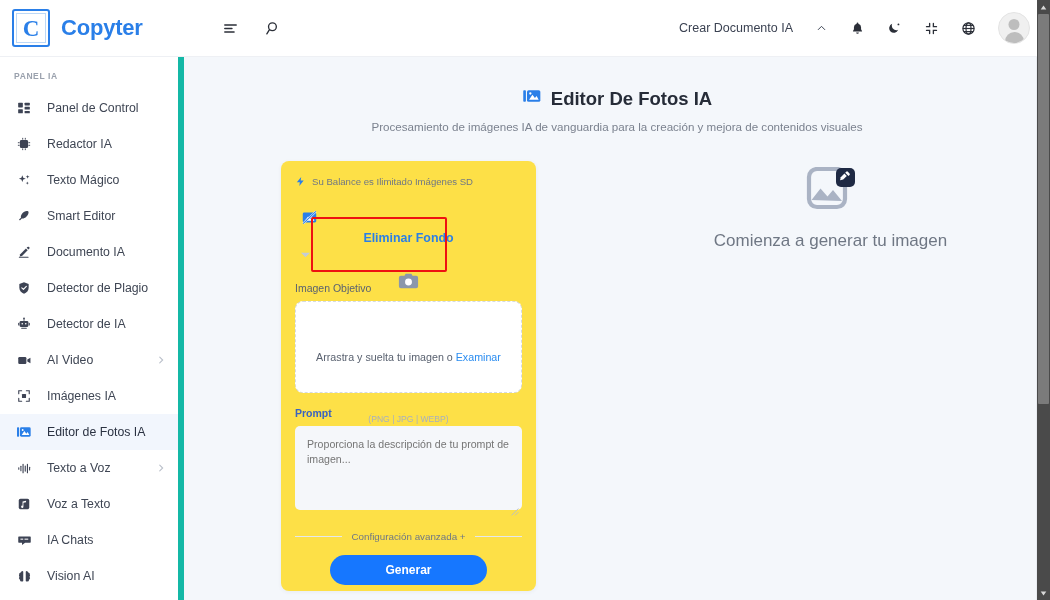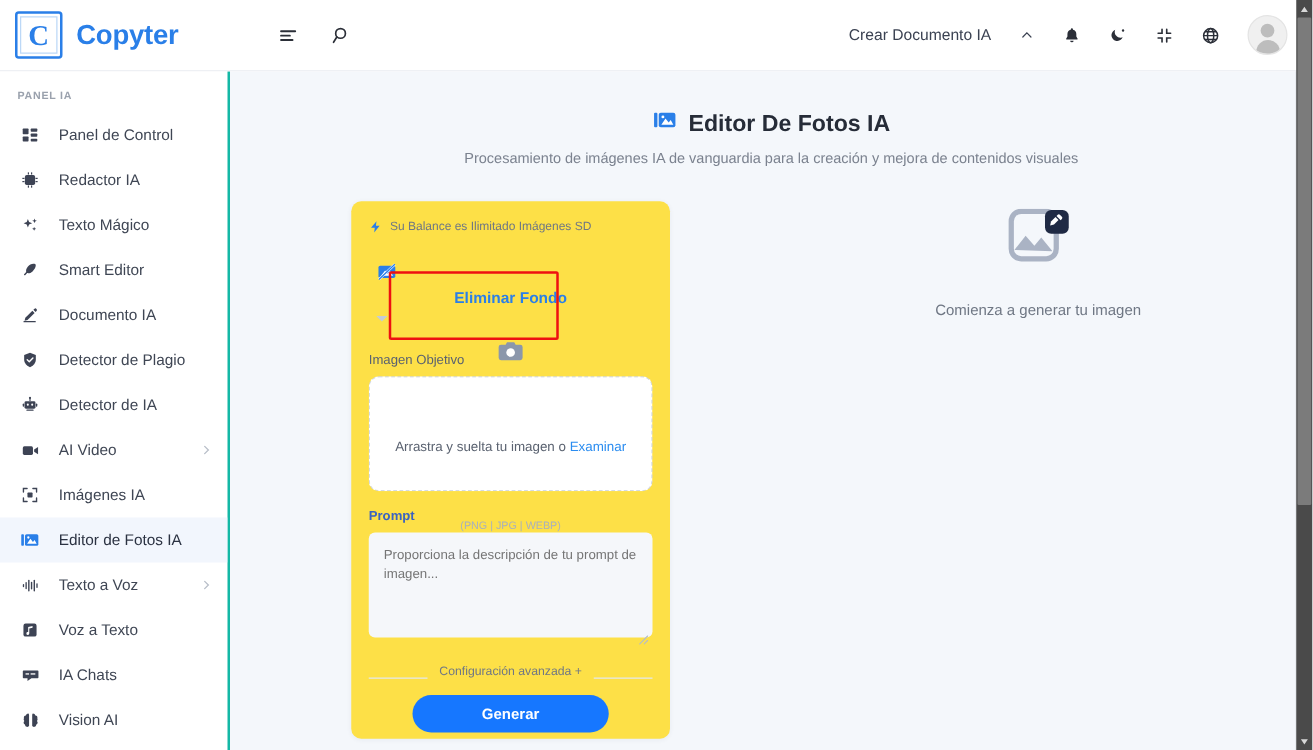--- a/index.html
+++ b/index.html
@@ -43,21 +43,21 @@
     content: ""; position: absolute; width: 11px; height: 11px; border-radius: 50%;
     background: #bdbdbd; left: 50%; transform: translateX(-50%); top: -13px;
   }
 
   
   .body-row { display: flex; flex: 1; min-height: 0; }
 
   
   .sidebar {
     width: 184px; min-width: 184px; background: #ffffff;
-    border-right: 2px solid #14b8a6; padding-top: 14px; overflow: hidden;
+    border-right: 6px solid #14b8a6; padding-top: 14px; overflow: hidden;
   }
   .panel-label {
     font-size: 8.5px; letter-spacing: 0.6px; color: #9aa1ad;
     padding: 0 0 9px 14px; font-weight: 600;
   }
   .nav-item {
     display: flex; align-items: center; height: 36px; padding: 0 12px 0 14px;
     cursor: pointer; position: relative;
   }
   .nav-item.active { background: #f2f6fd; }
@@ -126,35 +126,35 @@
     width: 100%; height: 84px; background: #f5f7fa; border: none; border-radius: 5px;
     padding: 11px 12px; font-size: 10.6px; color: #9aa2af; resize: none;
     font-family: "Liberation Sans", sans-serif; line-height: 1.45; position: relative;
   }
   .ta-wrap { position: relative; }
   .ta-grip {
     position: absolute; right: 3px; bottom: 3px; width: 9px; height: 9px;
     pointer-events: none; color: #b4bcc8;
   }
 
-  .adv-row { display: flex; align-items: flex-end; gap: 9px; margin: 17px 0 13px 0; }
+  .adv-row { display: flex; align-items: center; gap: 9px; margin: 17px 0 13px 0; }
   .adv-line { flex: 1; height: 1px; background: #e4e8ee; }
   .adv-txt { font-size: 9.8px; color: #6f7784; cursor: pointer; white-space: nowrap; }
 
   .gen-btn {
     display: block; width: 157px; margin: 0 auto; height: 30px;
     background: #1677ff; color: #ffffff; border: none; border-radius: 16px;
     font-size: 12px; font-weight: bold; cursor: pointer;
     font-family: "Liberation Sans", sans-serif;
   }
 
   
   .preview { display: flex; flex-direction: column; align-items: center; margin-top: 0; }
   .ph-icon { position: relative; width: 56px; height: 52px; }
-  .ph-text { font-size: 12px; color: #6f7784; margin-top: 22px; }
+  .ph-text { font-size: 17px; color: #6f7784; margin-top: 12px; }
 
   
   .scrollbar {
     position: absolute; right: 0; top: 0; width: 13px; height: 600px;
     background: #4a4a4a; z-index: 20;
   }
   .sb-thumb {
     position: absolute; left: 1px; top: 14px; width: 11px; height: 390px;
     background: #7b7b7b; border-radius: 1px;
   }

